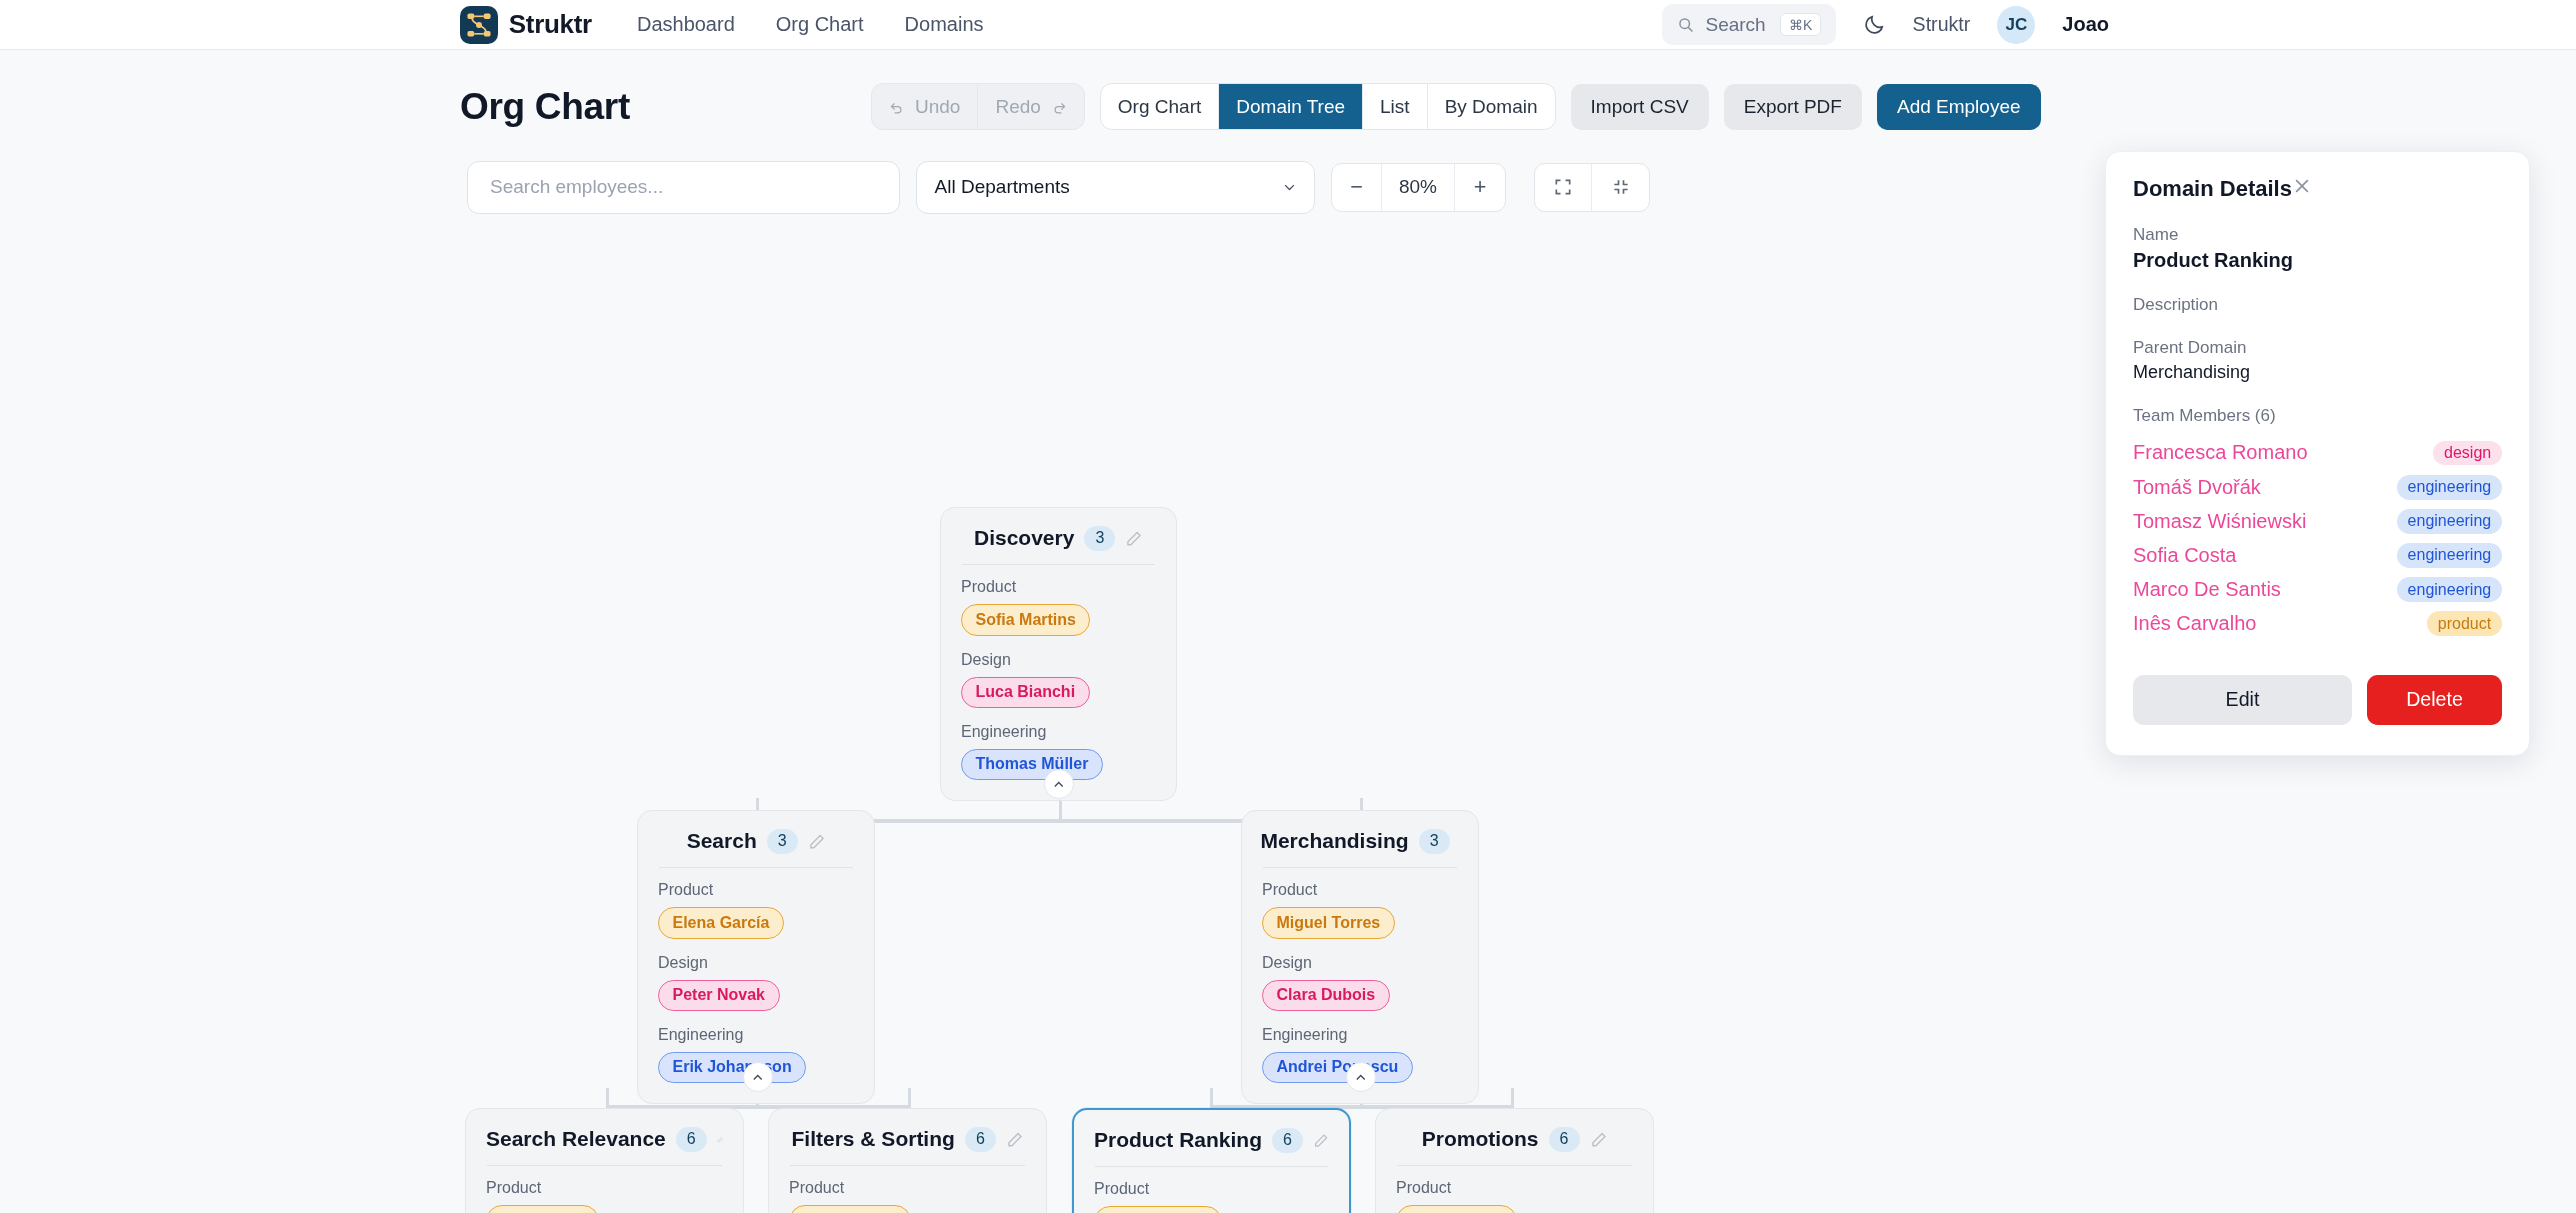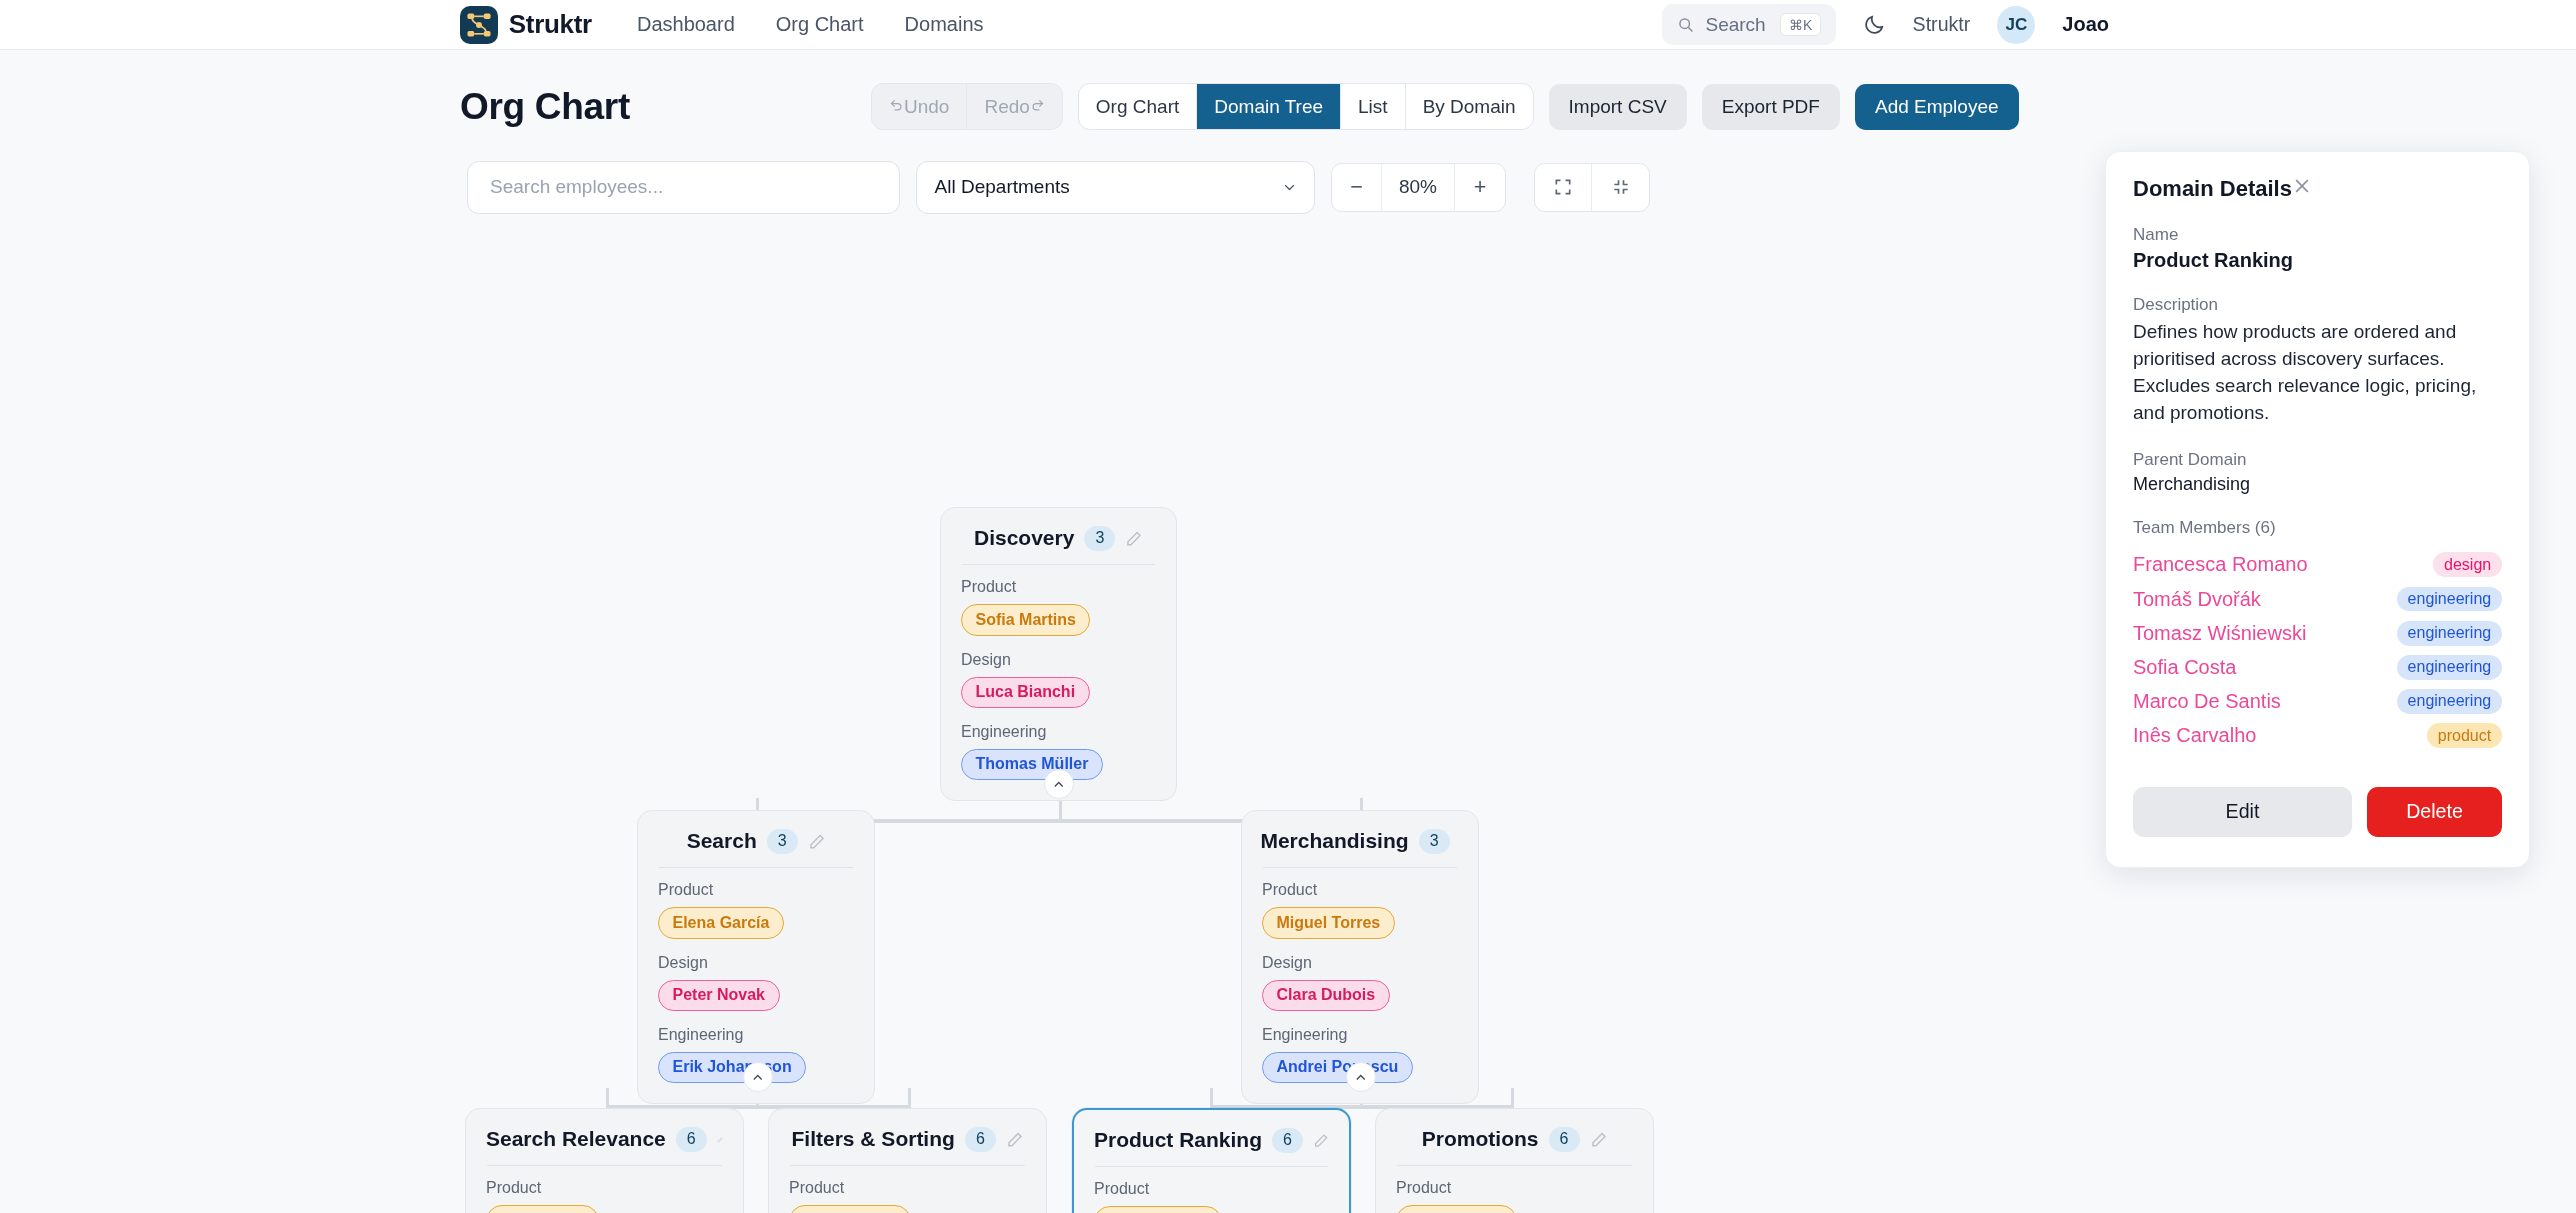--- a/index.html
+++ b/index.html
@@ -62,21 +62,21 @@
   .head-controls { position: absolute; left: 871px; display: flex; align-items: center; gap: 15px; }
 
   .seg {
     display: flex; background: #eef0f3; border-radius: 12px; overflow: hidden;
     border: 0.7px solid #e4e8ed;
   }
   .seg.white { background: #ffffff; border-color: #e2e6ec; }
   .seg-btn {
     font-size: 19px; padding: 11.5px 17px; color: #2c3746; cursor: pointer;
     white-space: nowrap; border-right: 0.7px solid #e4e8ed; background: transparent;
-    display:flex; align-items:flex-start; gap:0;
+    display:flex; align-items:center; gap:11px;
   }
   .seg-btn:last-child { border-right: none; }
   .seg-btn.muted { color: #a0a8b4; }
   .seg-btn.active { background: #14618f; color: #ffffff; font-weight: normal; }
 
   .btn {
     font-size: 19px; padding: 12px 20px; border-radius: 10.8px;
     background: #e6e8ec; color: #1b2431; cursor: pointer; white-space: nowrap;
     border: none;
   }
@@ -478,21 +478,20 @@
       <svg class="close-x" viewBox="0 0 24 24" fill="none" stroke="#8a92a0" stroke-width="2">
         <line x1="5" y1="5" x2="19" y2="19"></line>
           <line x1="19" y1="5" x2="5" y2="19"></line>
       </svg>
     </div>
 
     <div class="fld-label">Name</div>
     <div class="fld-value">Product Ranking</div>
 
     <div class="fld-label">Description</div>
-    <div class="fld-desc">Defines how products are ordered and prioritised across discovery surfaces. Excludes search relevance logic, pricing, and promotions.</div>
 
     <div class="fld-label">Parent Domain</div>
     <div class="fld-sub">Merchandising</div>
 
     <div class="fld-label">Team Members (6)</div>
     <div class="members" id="panel-members">
         <div class="member-row">
           <span class="member-name">Francesca Romano</span>
           <span class="role-badge design">design</span>
         </div>

